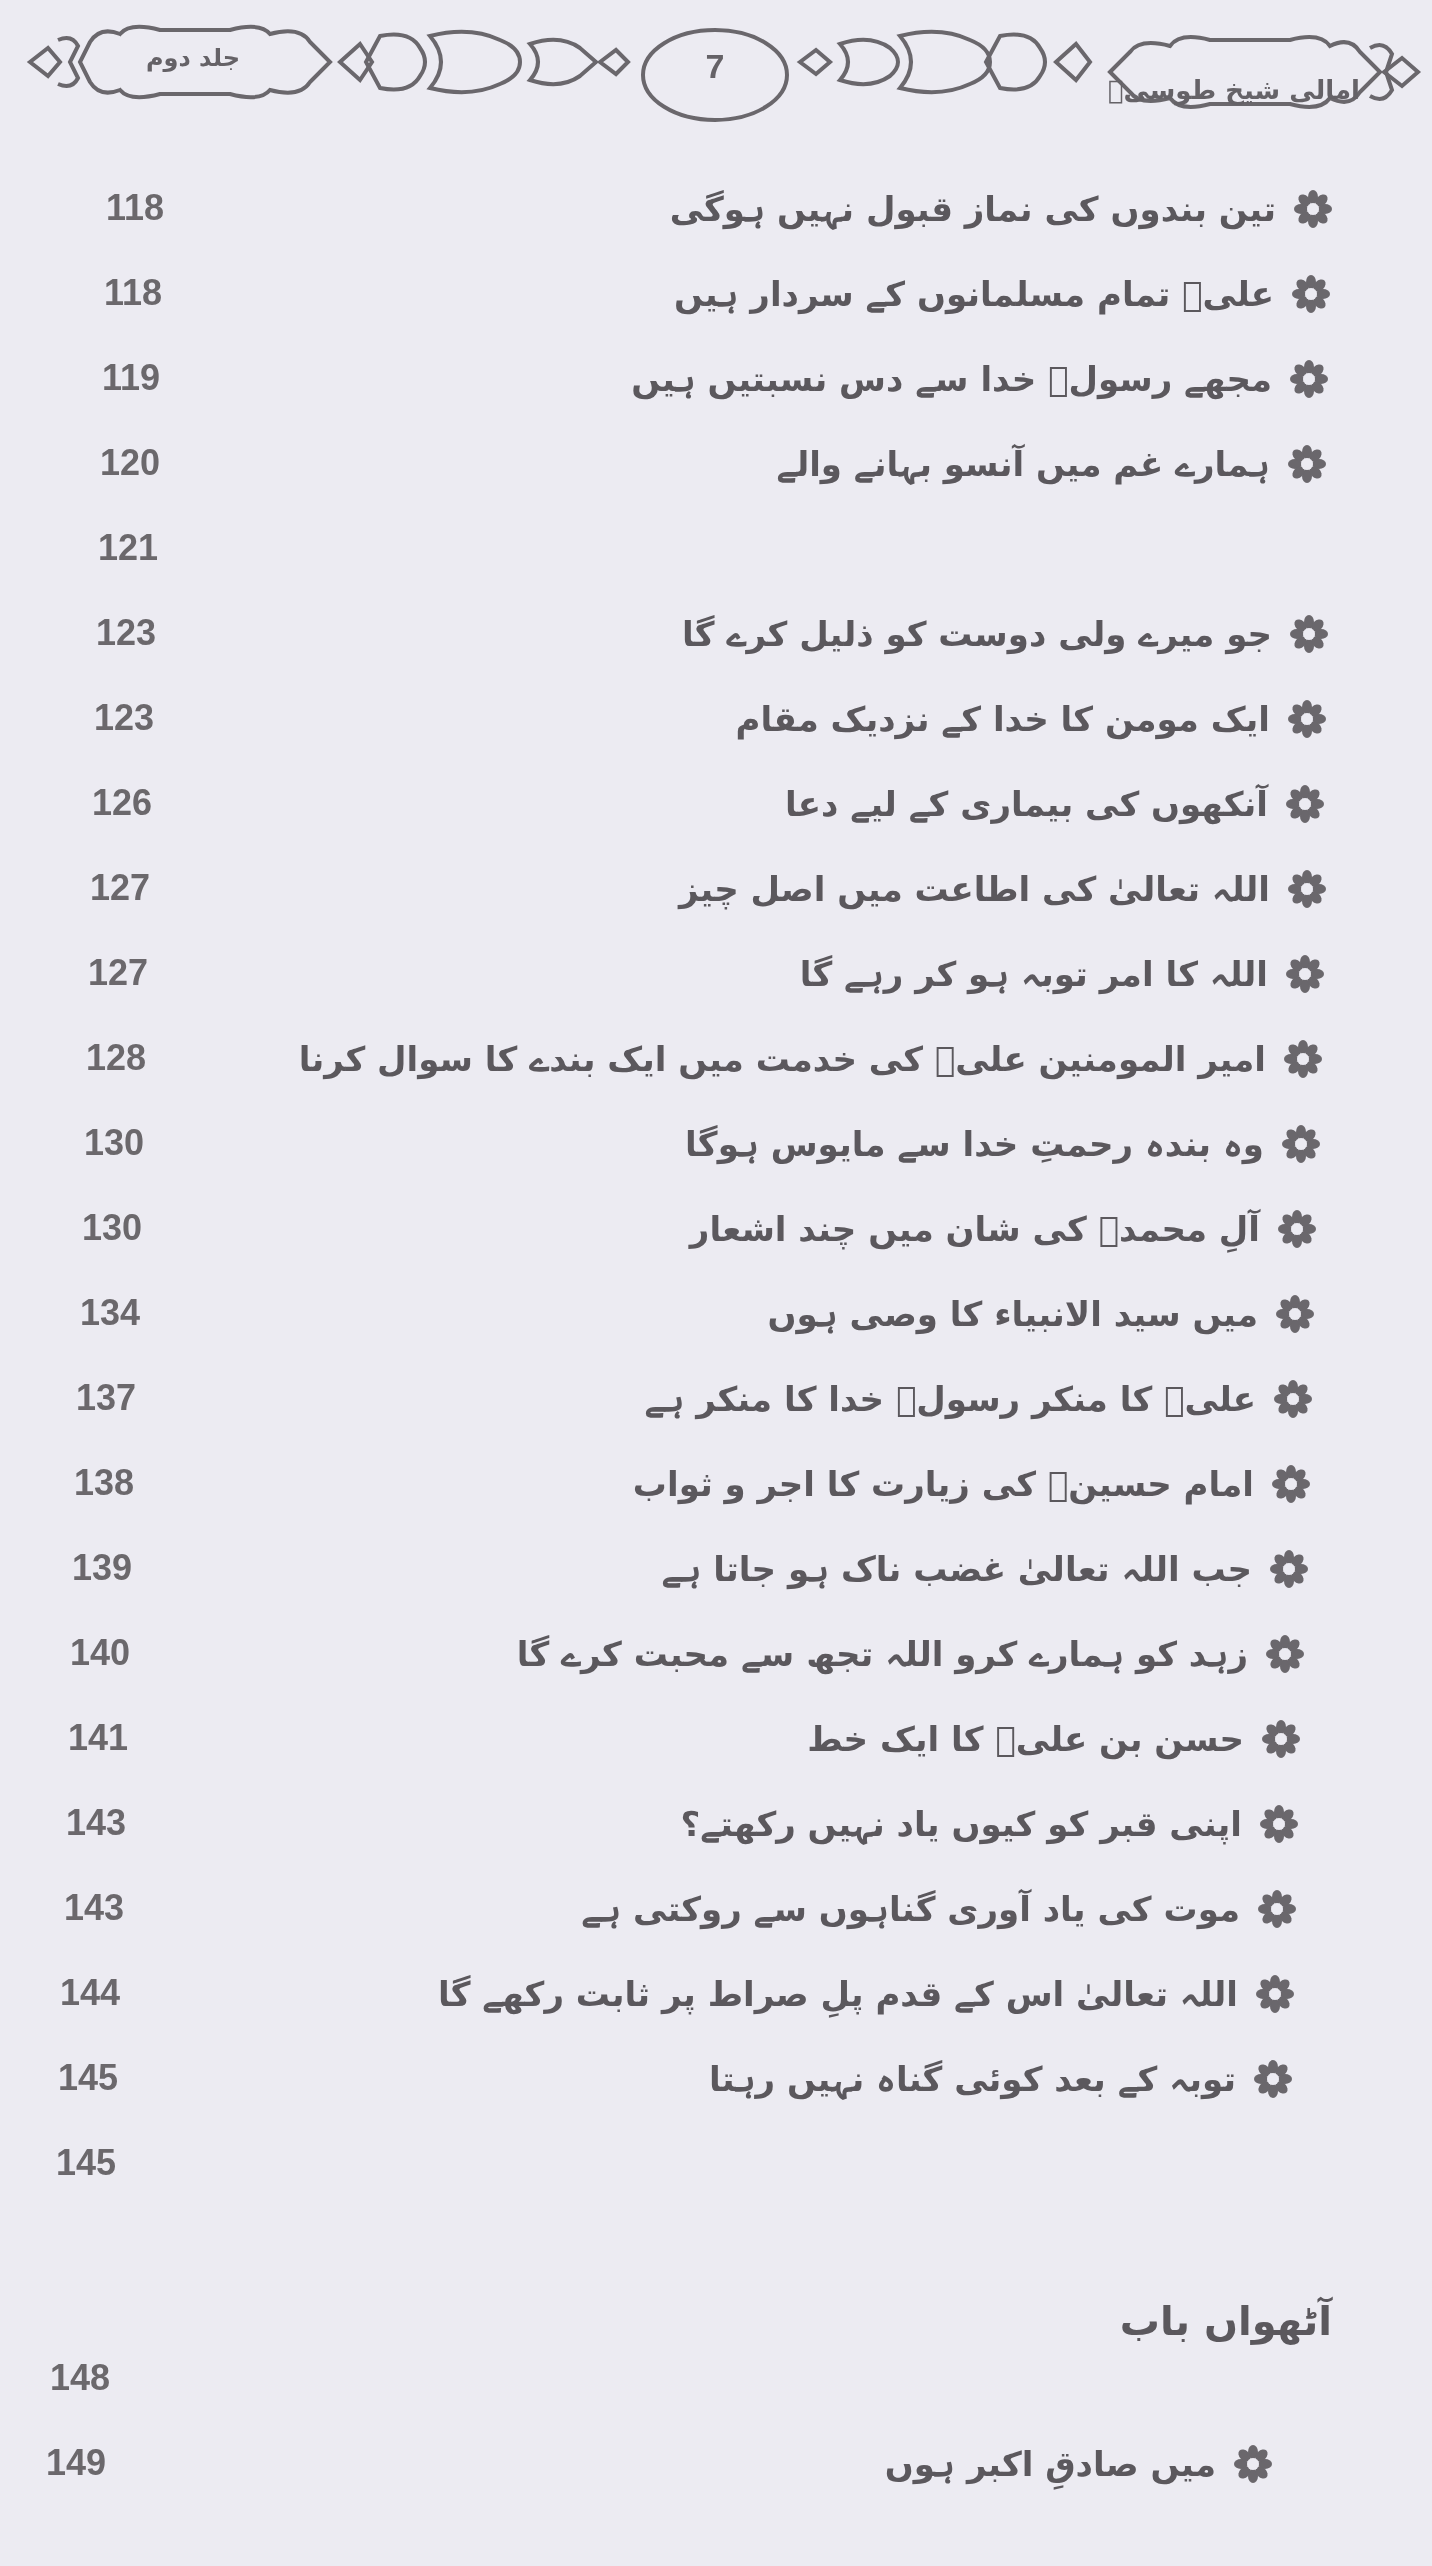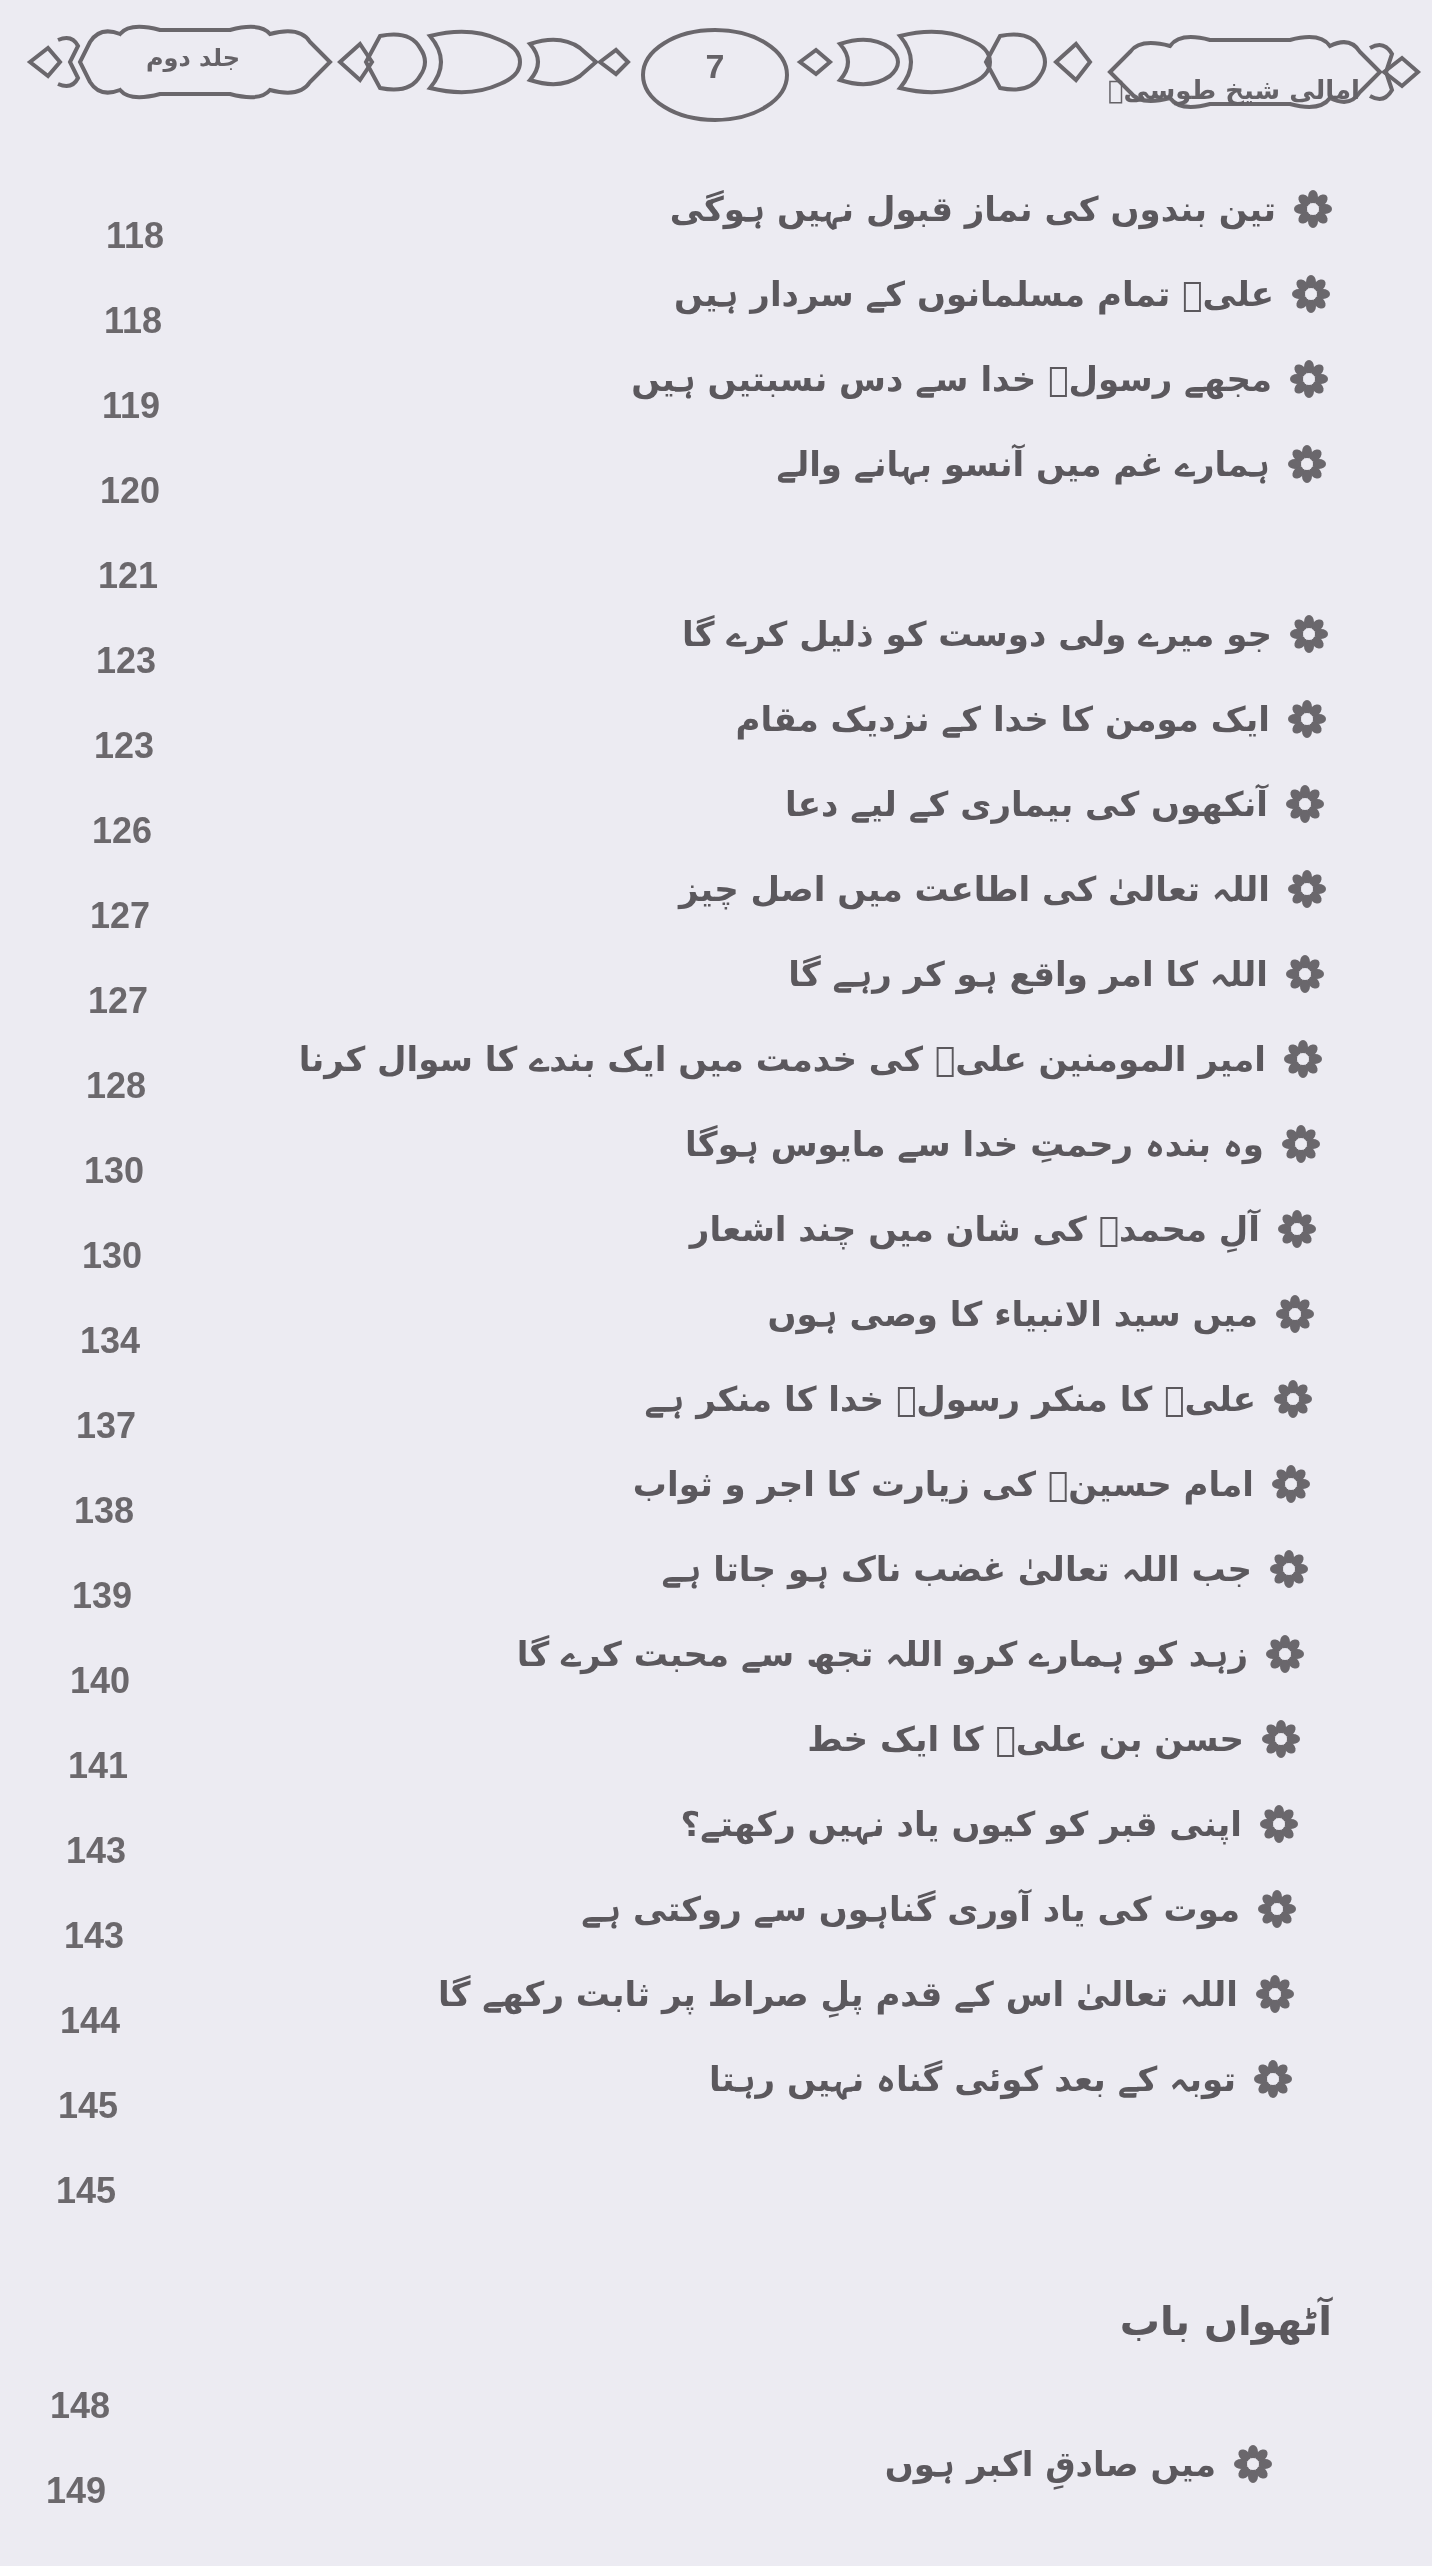--- a/index.html
+++ b/index.html
@@ -20,21 +20,21 @@
       position: absolute; font-family: "DejaVu Sans", sans-serif;
       color: #656267; direction: rtl; white-space: nowrap;
     }
     .hdr-volume { left: 128px; top: 44px; width: 130px; text-align: center; font-size: 24px; font-weight: bold; }
     .hdr-title  { left: 1180px; top: 90px; width: 180px; text-align: left; font-size: 26px; font-weight: bold; transform: translateY(-50%); }
     .hdr-page   { left: 640px; top: 47px; width: 150px; text-align: center; font-size: 34px; font-weight: bold; font-family: "Liberation Sans", sans-serif; direction: ltr; }
 
     .row { position: absolute; left: 0; width: 1432px; height: 70px; }
     .num {
       position: absolute; font-family: "Liberation Sans", sans-serif;
-      font-weight: bold; font-size: 36px; color: #6b686c; top: 0; margin-top: 28px;
+      font-weight: bold; font-size: 36px; color: #6b686c; top: 0;
     }
     .entry {
       position: absolute; right: 100px; top: 0; direction: rtl;
       display: flex; align-items: center; gap: 18px; white-space: nowrap;
     }
     .bullet { width: 38px; height: 38px; flex: none; }
     .entry-text {
       font-family: "DejaVu Sans", sans-serif; font-weight: bold;
       font-size: 34px; color: #5b585d; line-height: 1.3;
     }
@@ -181,21 +181,21 @@
       <span class="entry-text">اللہ تعالیٰ کی اطاعت میں اصل چیز</span>
     </div>
   </div>
 
   <div class="row" style="top:952px">
     <span class="num" style="left:88px">127</span>
     <div class="entry" style="right:108px">
       <svg class="bullet" viewBox="0 0 38 38">
           <use href="#flower"></use>
         </svg>
-      <span class="entry-text">اللہ کا امر واقع ہو کر رہے گا</span>
+      <span class="entry-text">اللہ کا امر توبہ ہو کر رہے گا</span>
     </div>
   </div>
 
   <div class="row" style="top:1037px">
     <span class="num" style="left:86px">128</span>
     <div class="entry" style="right:110px">
       <svg class="bullet" viewBox="0 0 38 38">
           <use href="#flower"></use>
         </svg>
       <span class="entry-text">امیر المومنین علیؑ کی خدمت میں ایک بندے کا سوال کرنا</span>

